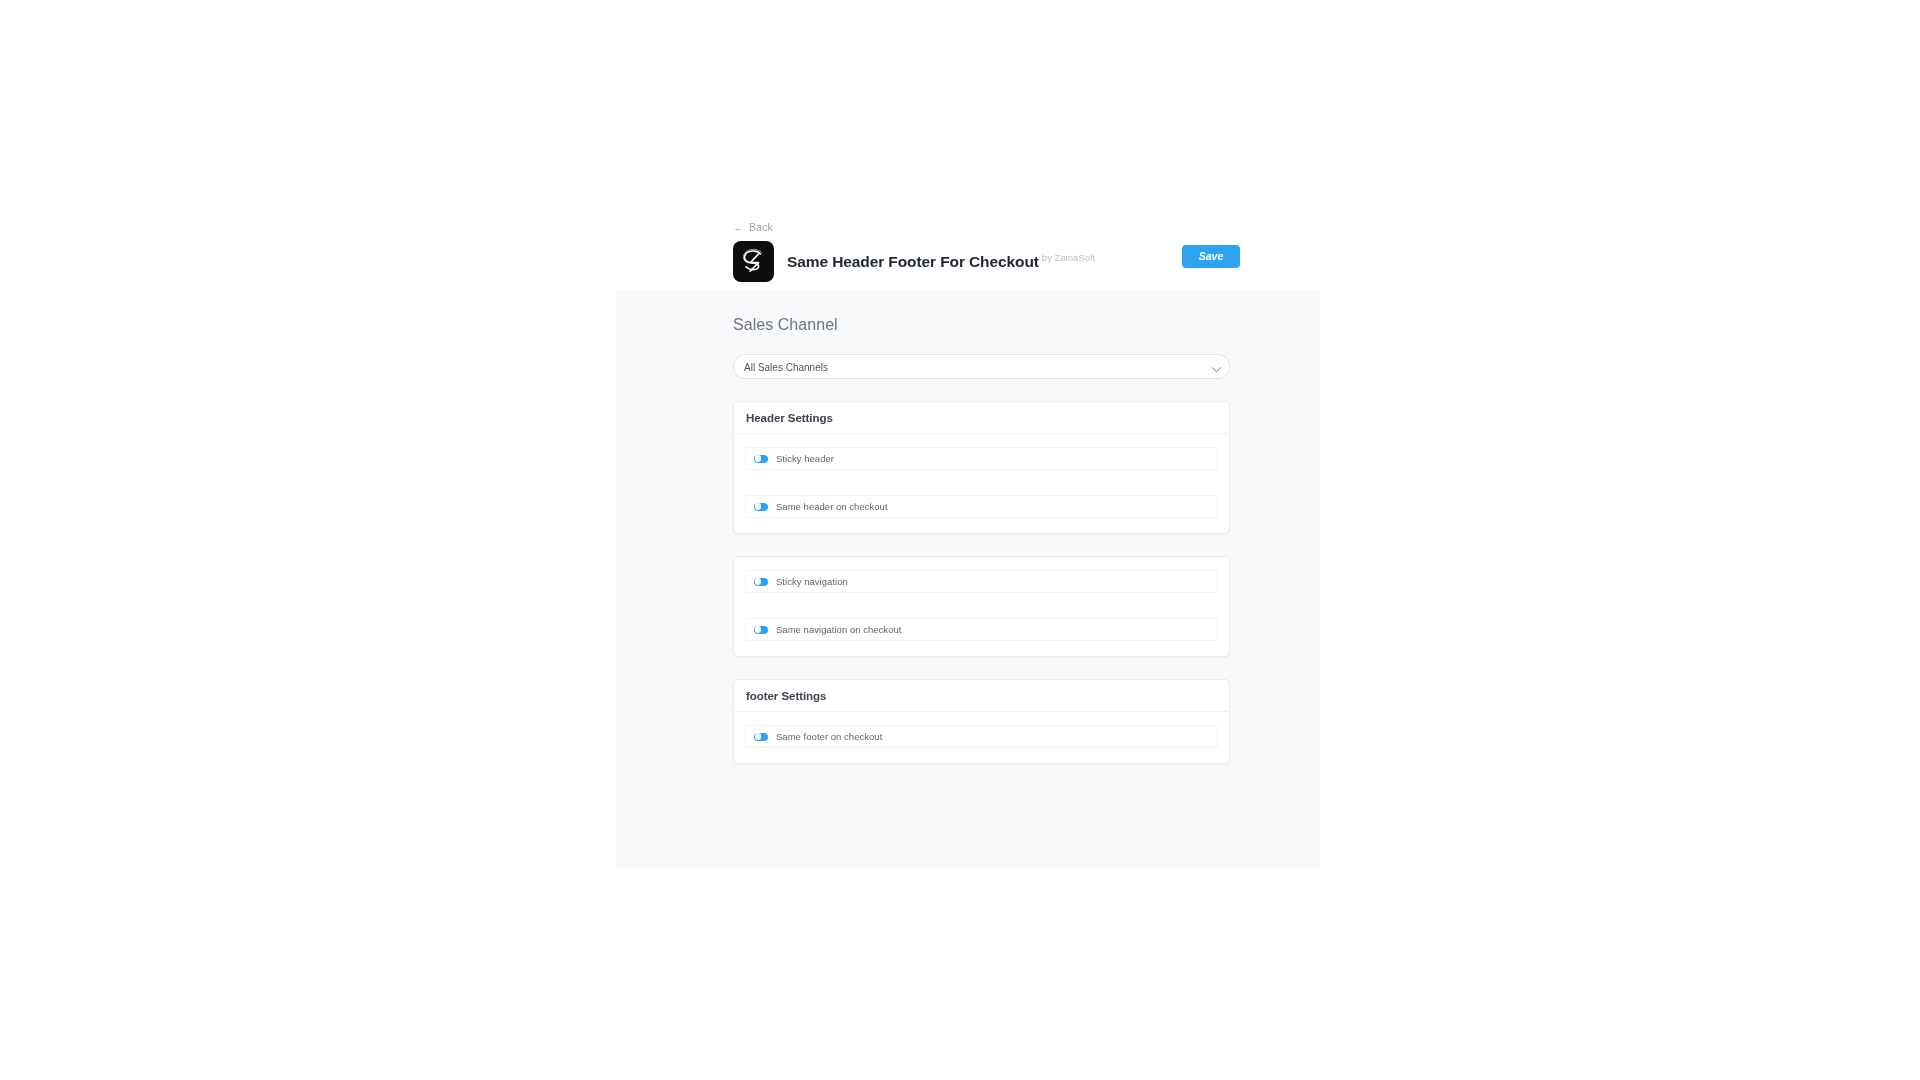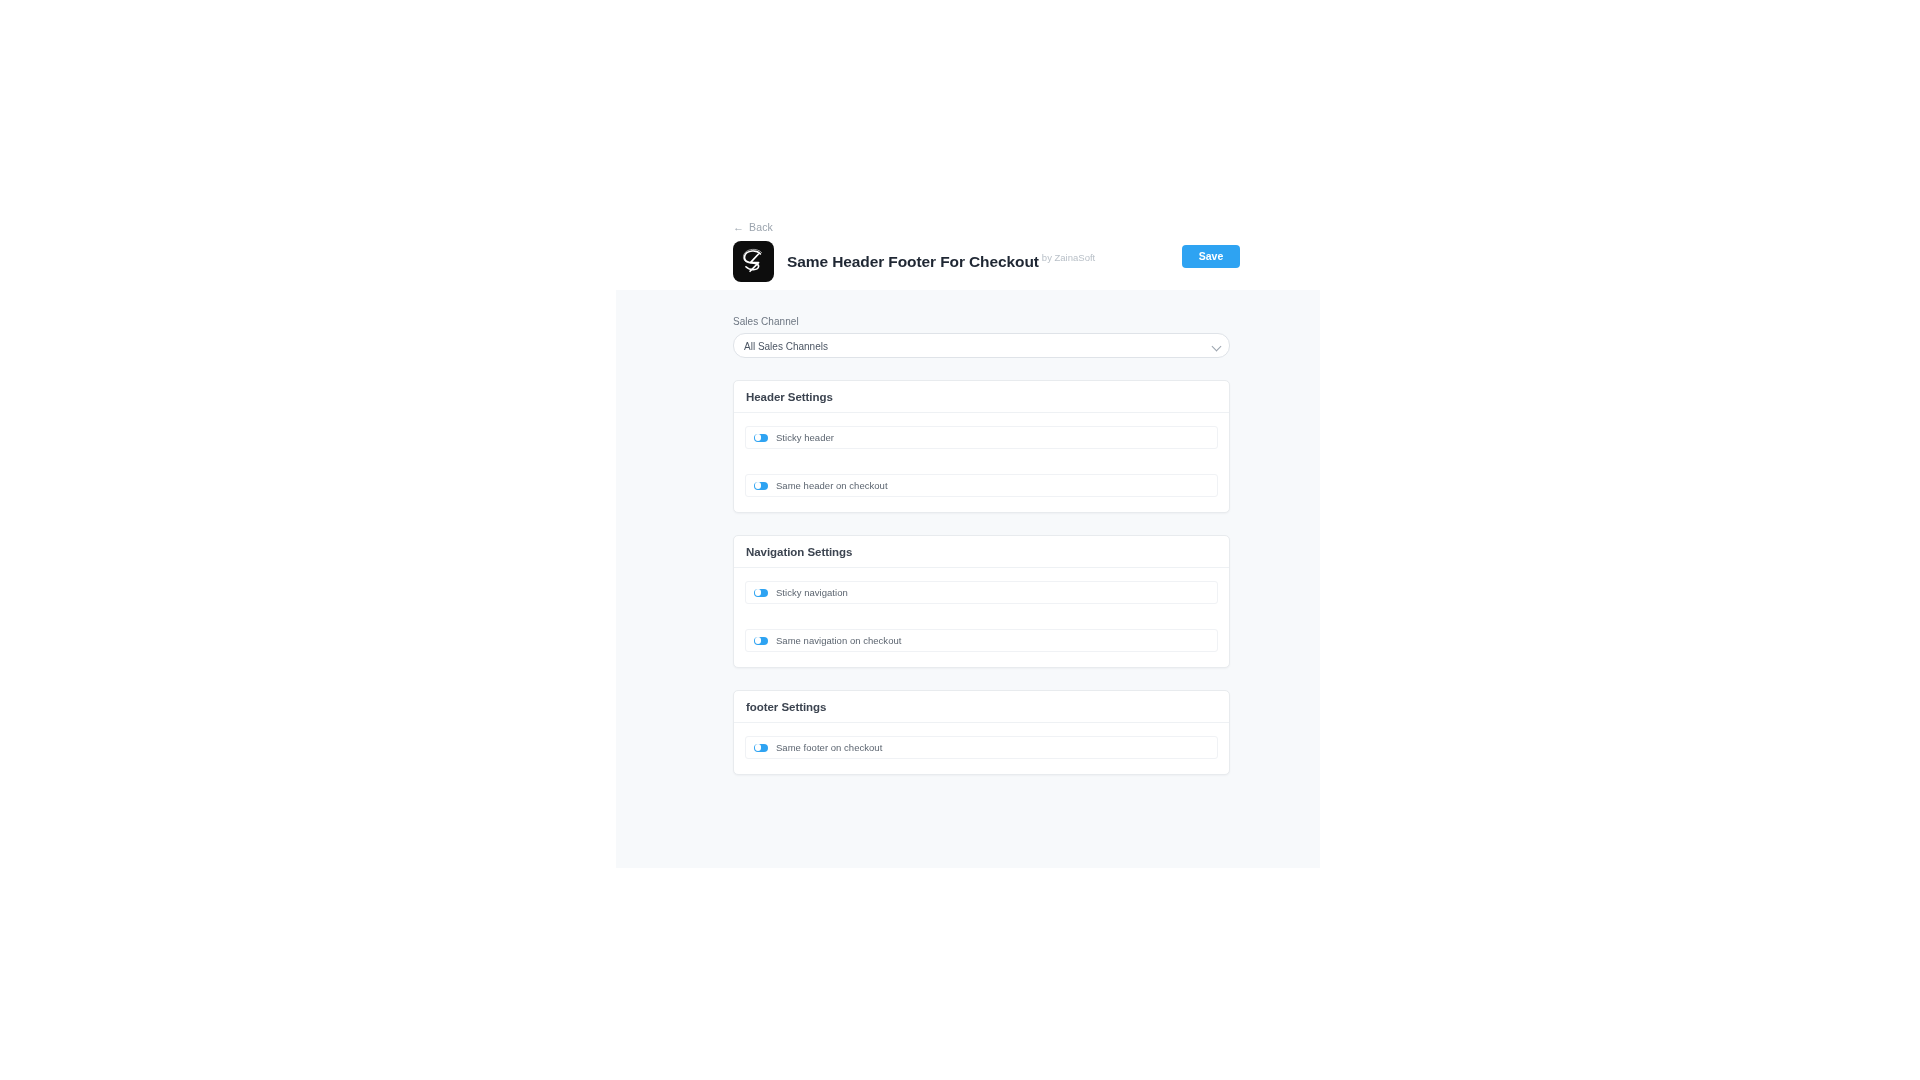--- a/index.html
+++ b/index.html
@@ -99,20 +99,21 @@
     border-radius: 4px;
     background: #2ea3f2;
     color: #ffffff;
     font-family: "Liberation Sans", sans-serif;
     font-size: 10.5px;
     font-weight: bold;
     cursor: pointer;
     padding: 0;
     line-height: 23px;
     text-align: center;
+    font-style: italic;
   }
 
   
   .content-area {
     position: absolute;
     left: 616px;
     top: 290px;
     width: 704px;
     height: 578px;
     background: #f7f9fb;
@@ -120,23 +121,23 @@
 
   .content-inner {
     position: absolute;
     left: 117px;
     top: 26px;
     width: 497px;
   }
 
   
   .field-label {
-    font-size: 10px;
+    font-size: 16px;
     color: #6d7682;
-    margin-bottom: 6px;
+    margin-bottom: 20px;
     letter-spacing: 0.05px;
   }
 
   .select-wrap {
     position: relative;
     width: 497px;
     height: 25px;
     background: #ffffff;
     border: 1px solid #dfe3e8;
     border-radius: 12px;
@@ -291,23 +292,20 @@
           <div class="toggle-row">
             <span class="toggle">
                 <span class="knob"></span>
               </span>
             <span class="toggle-label">Same header on checkout</span>
           </div>
         </div>
       </div>
 
       <div class="card">
-        <div class="card-header">
-          <span class="card-title">Navigation Settings</span>
-        </div>
         <div class="card-body">
           <div class="toggle-row">
             <span class="toggle">
                 <span class="knob"></span>
               </span>
             <span class="toggle-label">Sticky navigation</span>
           </div>
           <div class="toggle-row">
             <span class="toggle">
                 <span class="knob"></span>

